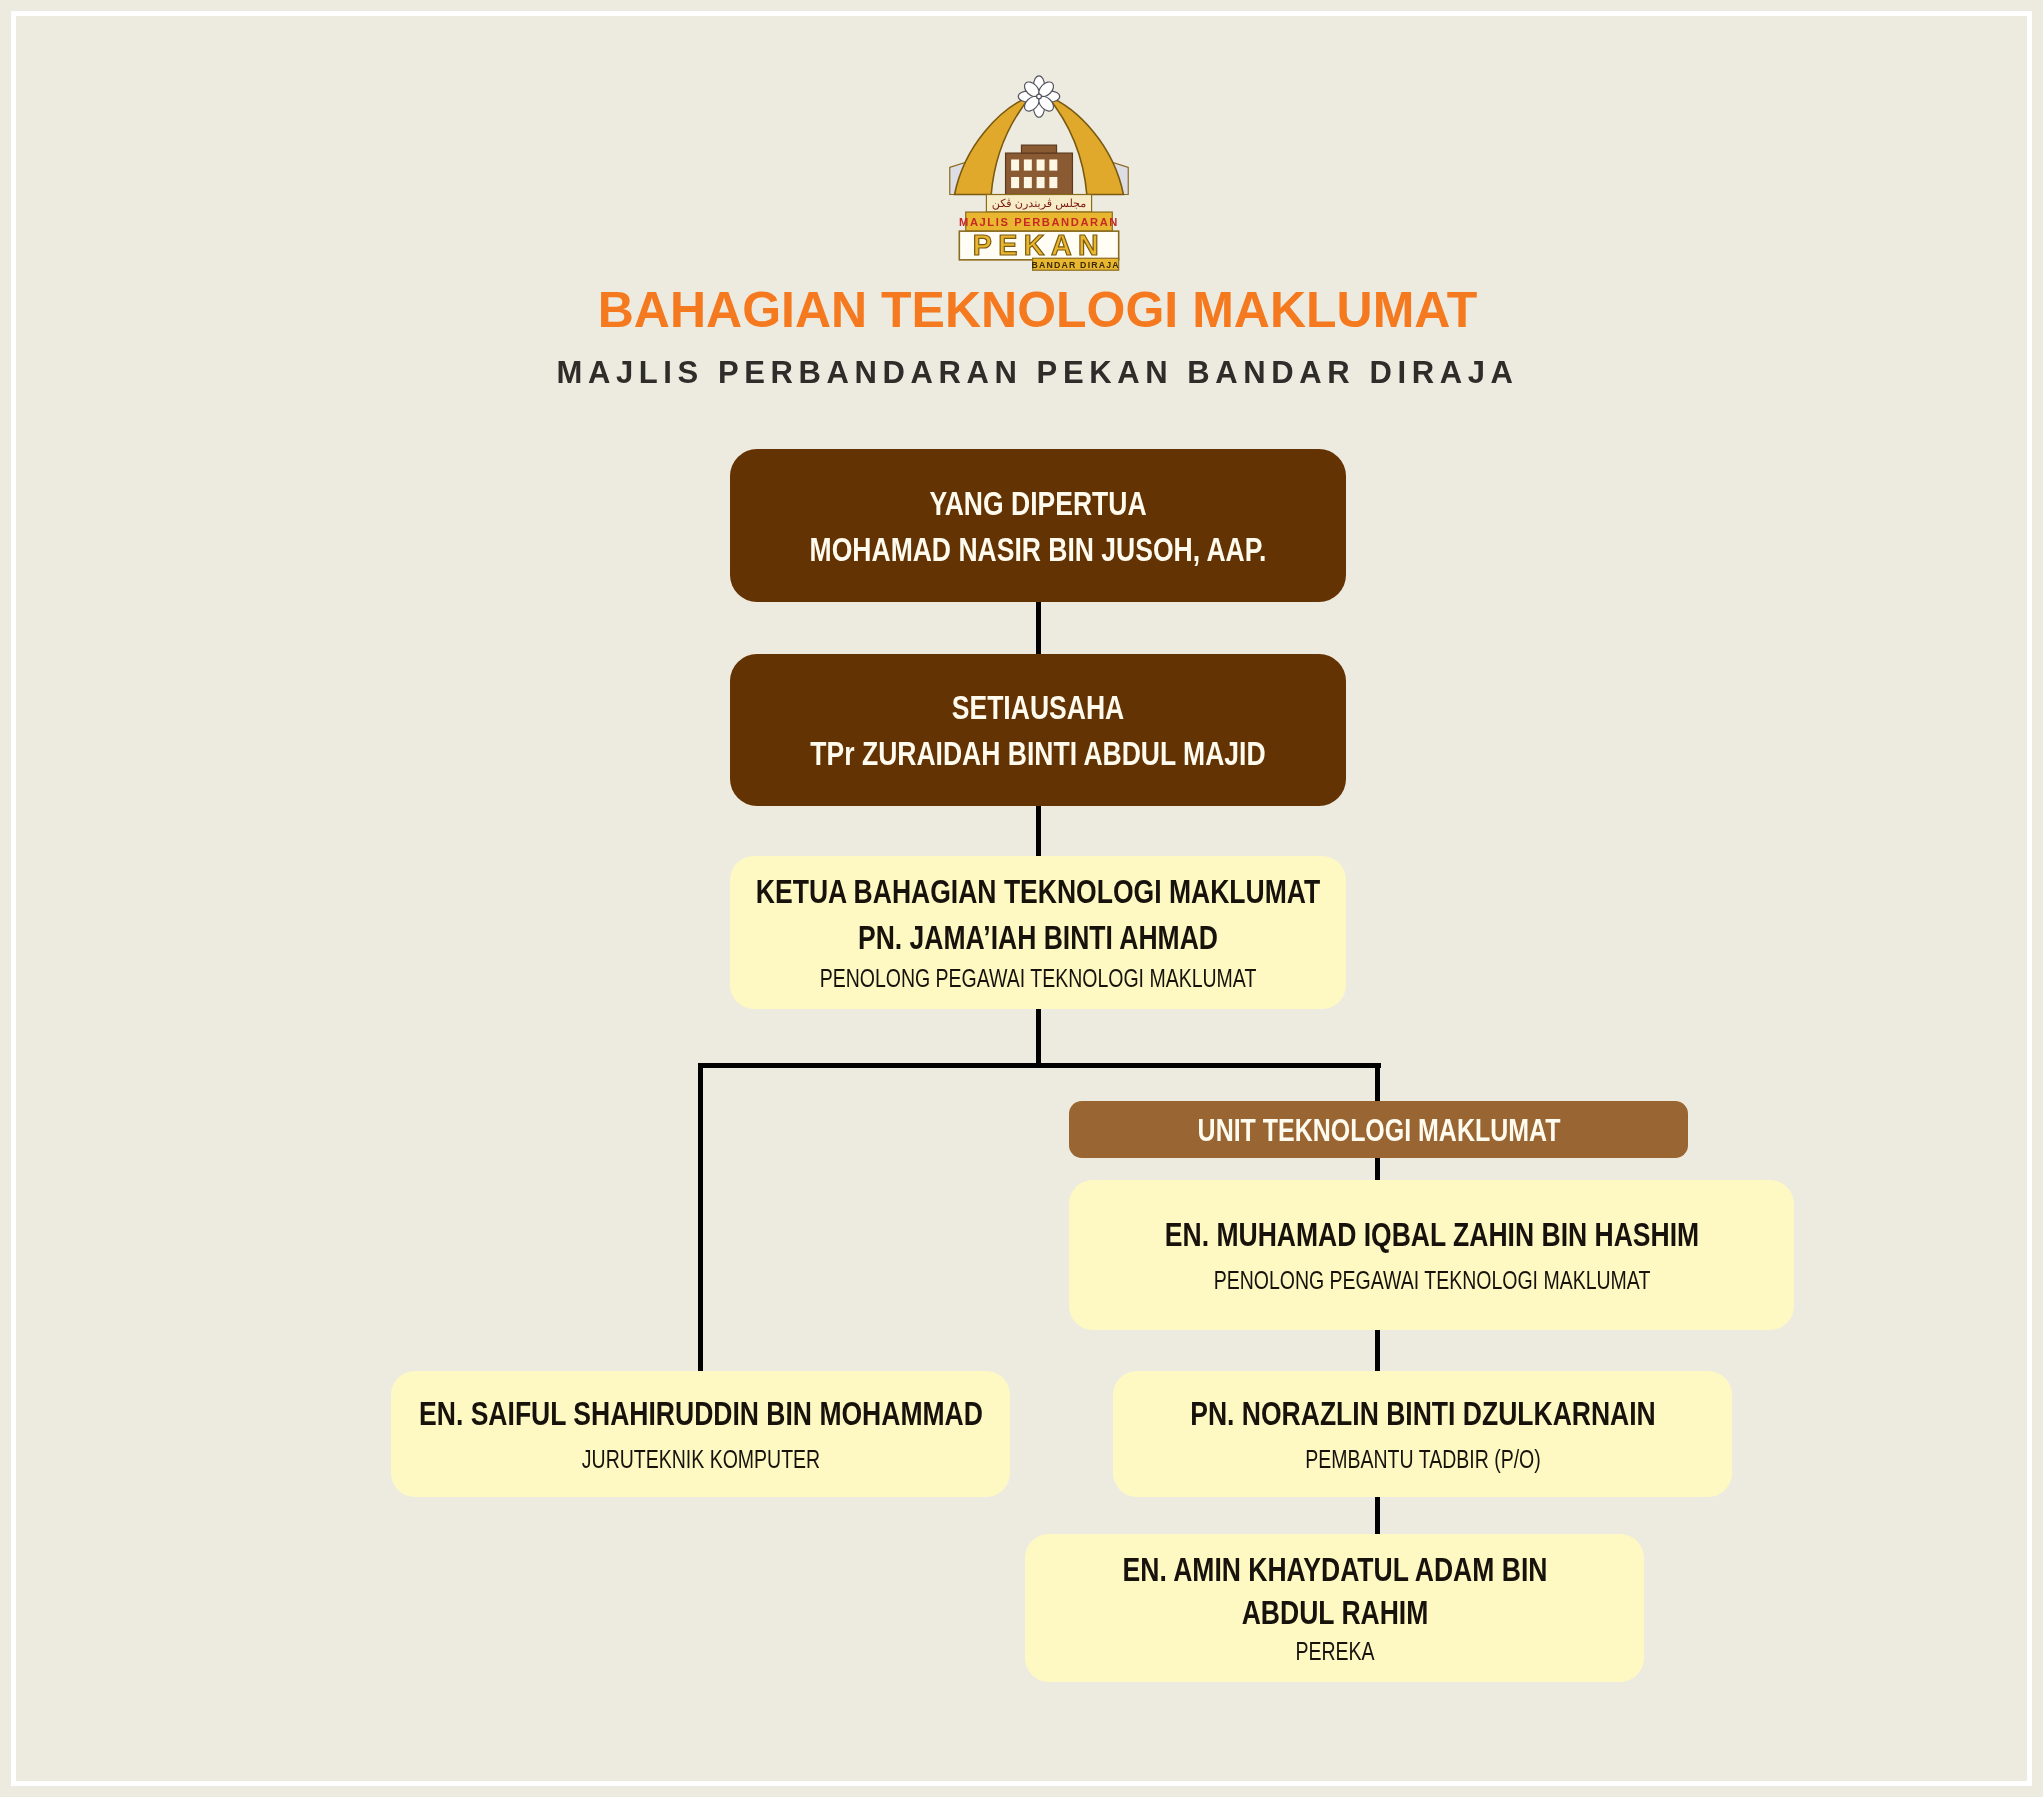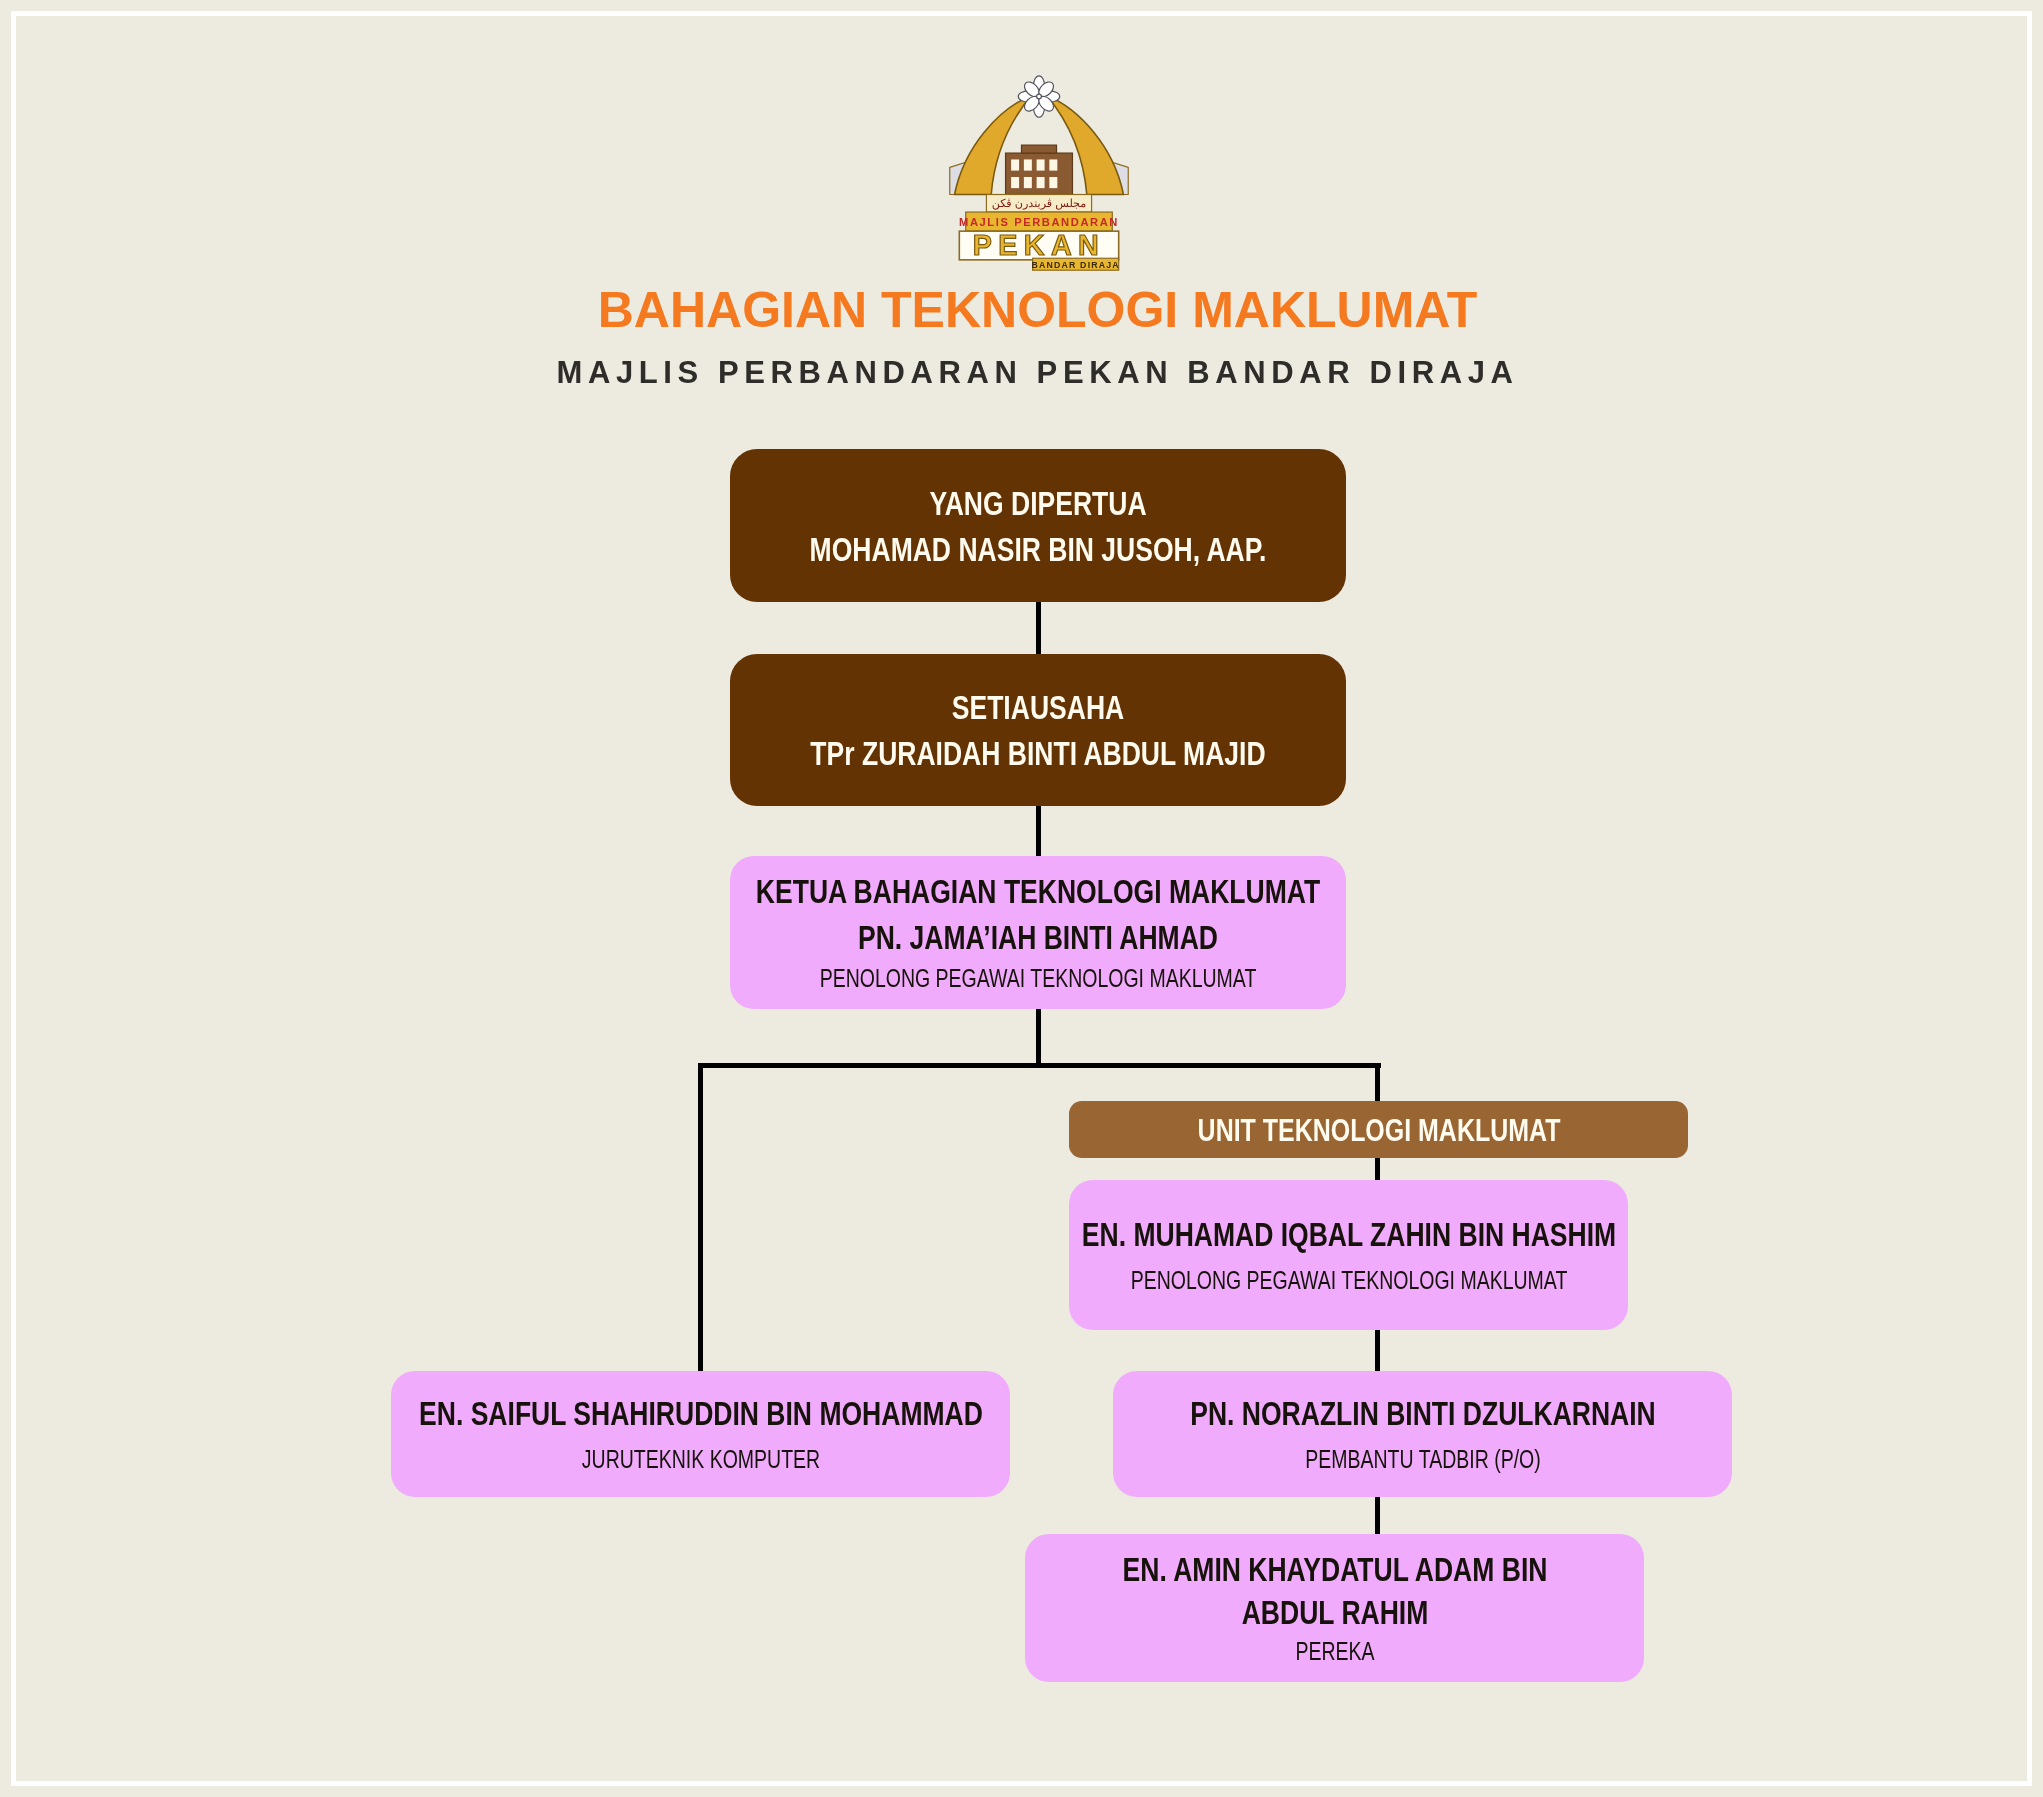--- a/index.html
+++ b/index.html
@@ -35,21 +35,21 @@
     border-radius:27px;
   }
   .box .content{
     transform:scaleX(0.78);
     transform-origin:center center;
     display:flex;flex-direction:column;align-items:center;justify-content:center;
     width:798px;
   }
   .dark{background:#643303;color:#FFFBEF;}
   .mid{background:#996532;color:#FFFBEF;border-radius:12.8px;}
-  .yellow{background:#f0abfc;color:#17120B;border-radius:24px;}
+  .yellow{background:#fef9c3;color:#17120B;border-radius:24px;}
   .role, .person{
     font-size:34px;font-weight:bold;line-height:46px;white-space:nowrap;
   }
   .post{
     font-size:25px;font-weight:normal;line-height:37px;margin-top:4.8px;white-space:nowrap;
   }
   .unit-title{
     font-size:32px;font-weight:bold;line-height:38px;white-space:nowrap;
   }
   .nameline{display:block;font-size:34px;font-weight:bold;line-height:43px;white-space:nowrap;}
@@ -144,21 +144,21 @@
       <div class="post" style="margin-top:0;">PENOLONG PEGAWAI TEKNOLOGI MAKLUMAT</div>
     </div>
   </div>
 
   <div class="box mid" style="left:1069px;top:1101px;width:619px;height:57px;text-align:center;">
     <div class="content">
       <div class="unit-title">UNIT TEKNOLOGI MAKLUMAT</div>
     </div>
   </div>
 
-  <div class="box yellow" style="left:1069px;top:1180px;width:559px;height:150px;">
+  <div class="box yellow" style="left:1069px;top:1180px;width:725px;height:150px;">
     <div class="content">
       <div class="person">EN. MUHAMAD IQBAL ZAHIN BIN HASHIM</div>
       <div class="post">PENOLONG PEGAWAI TEKNOLOGI MAKLUMAT</div>
     </div>
   </div>
 
   <div class="box yellow" style="left:391px;top:1371px;width:619px;height:126px;">
     <div class="content">
       <div class="person">EN. SAIFUL SHAHIRUDDIN BIN MOHAMMAD</div>
       <div class="post">JURUTEKNIK KOMPUTER</div>

